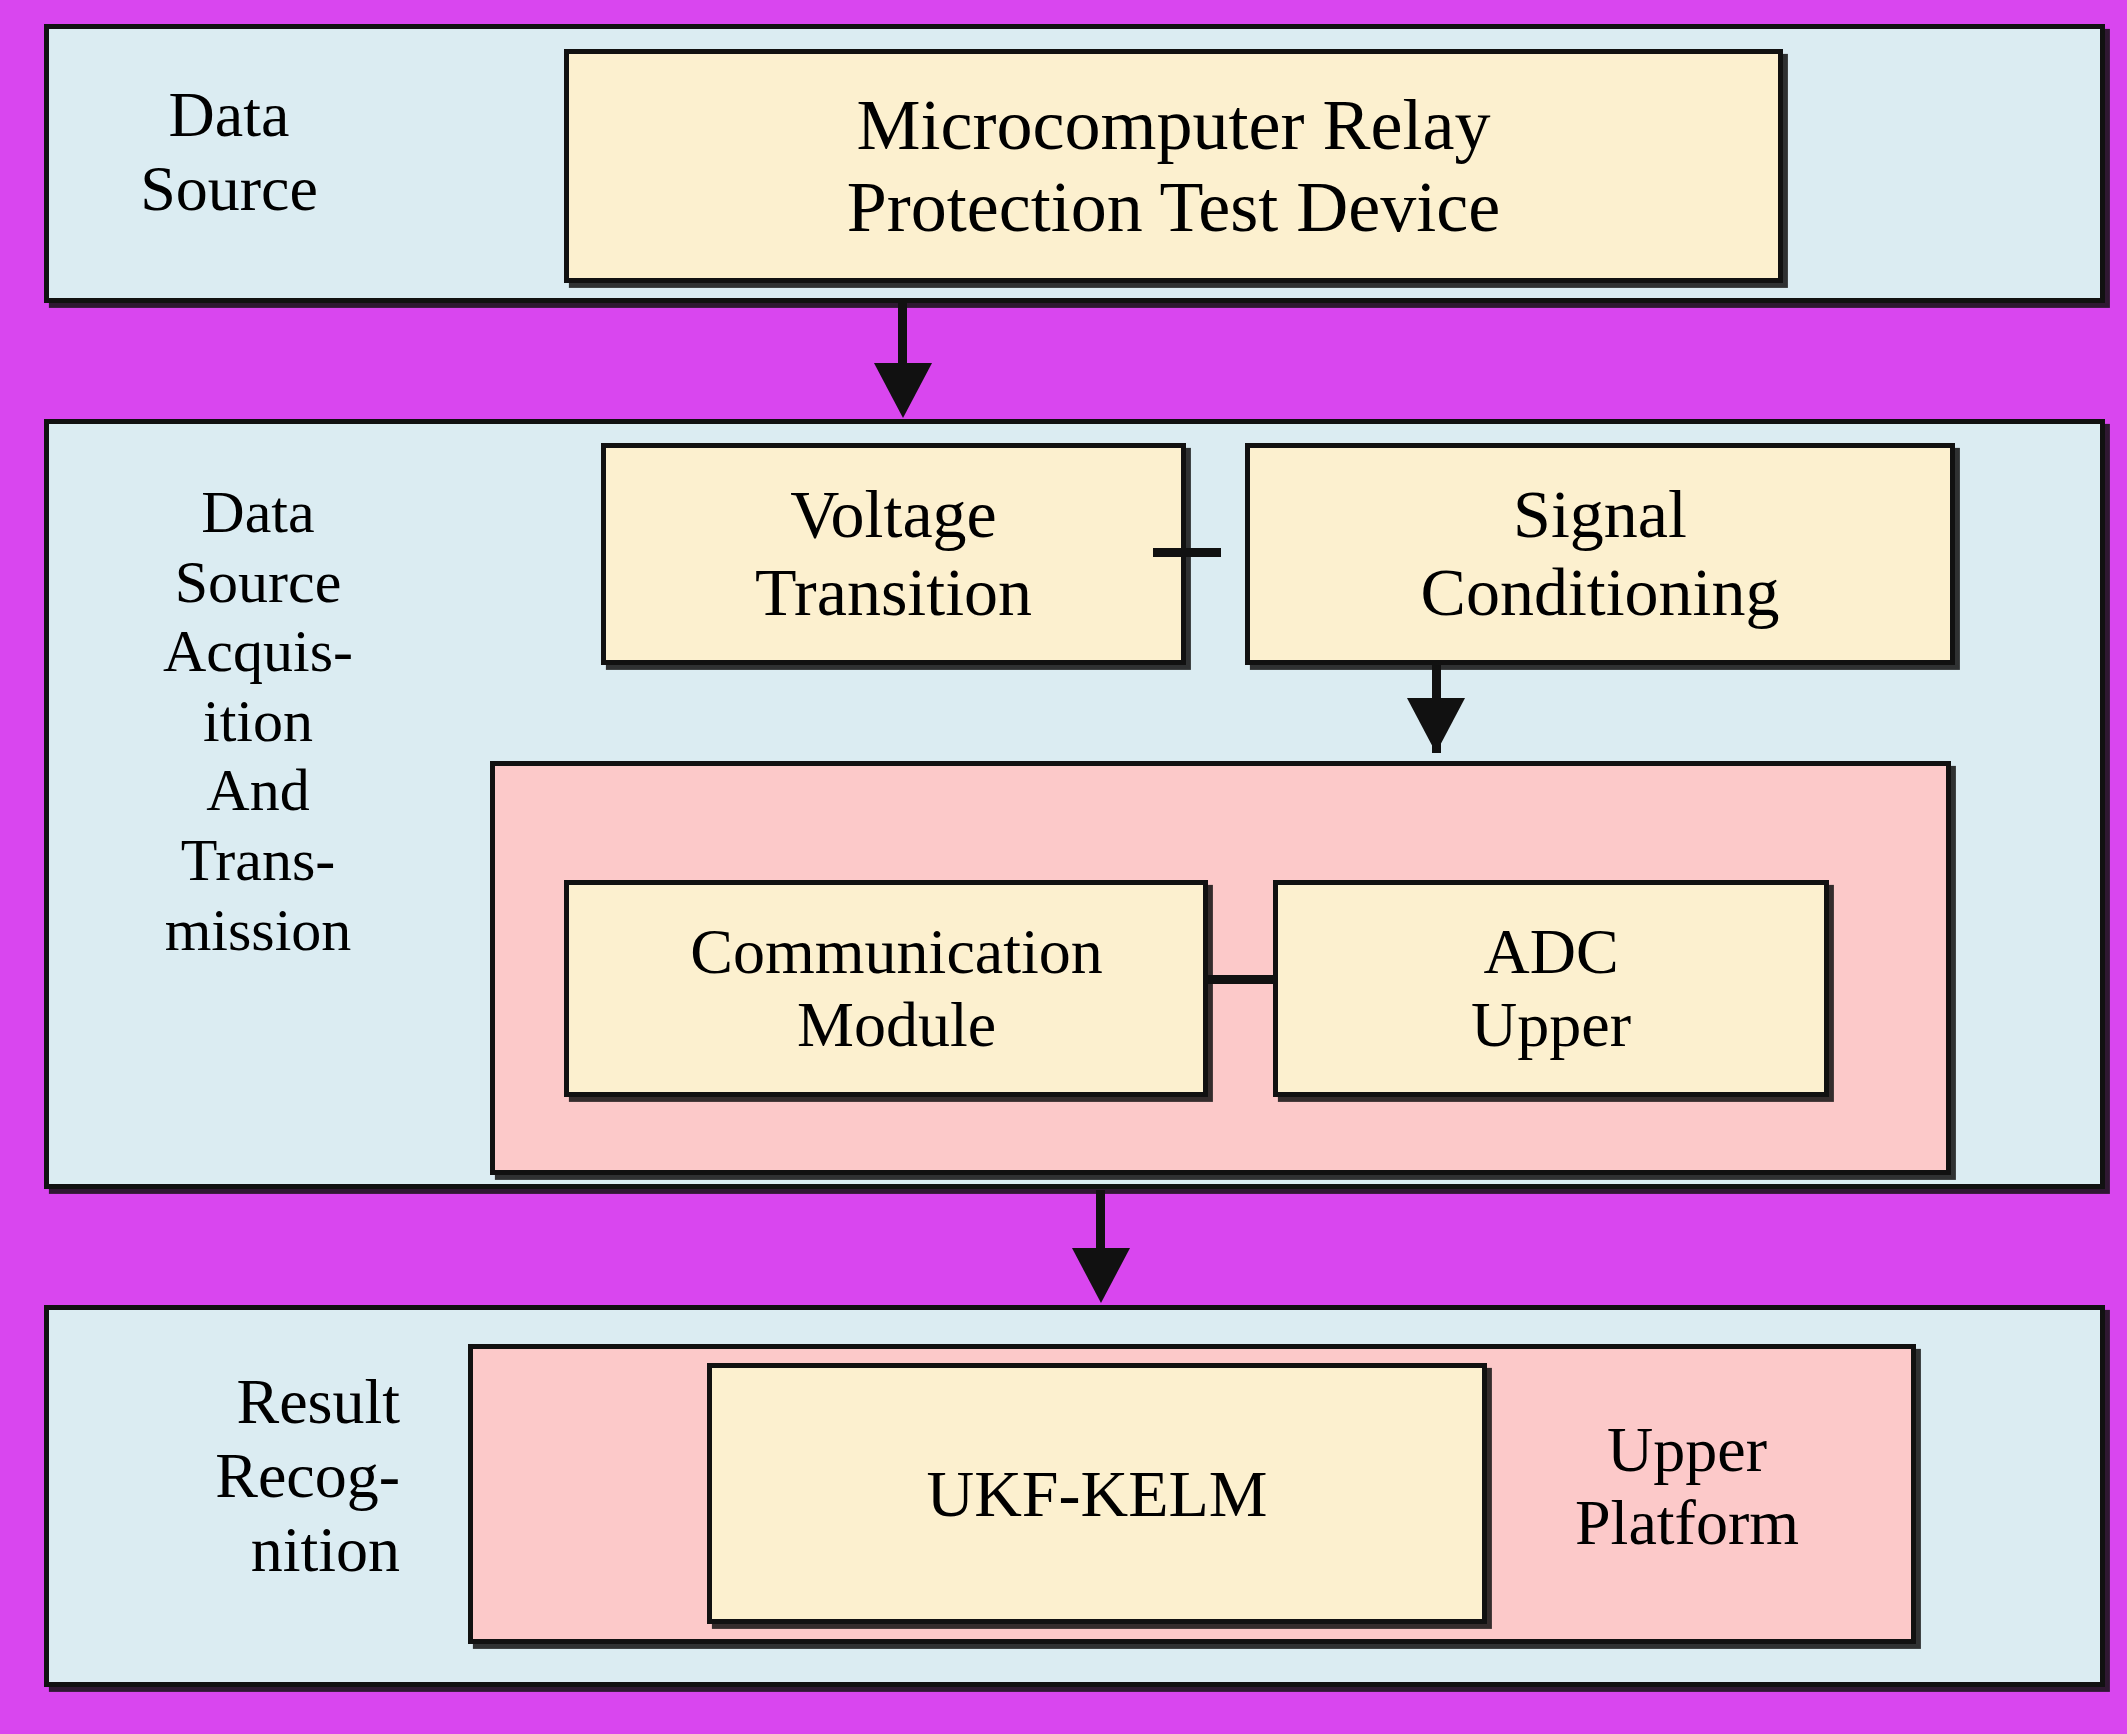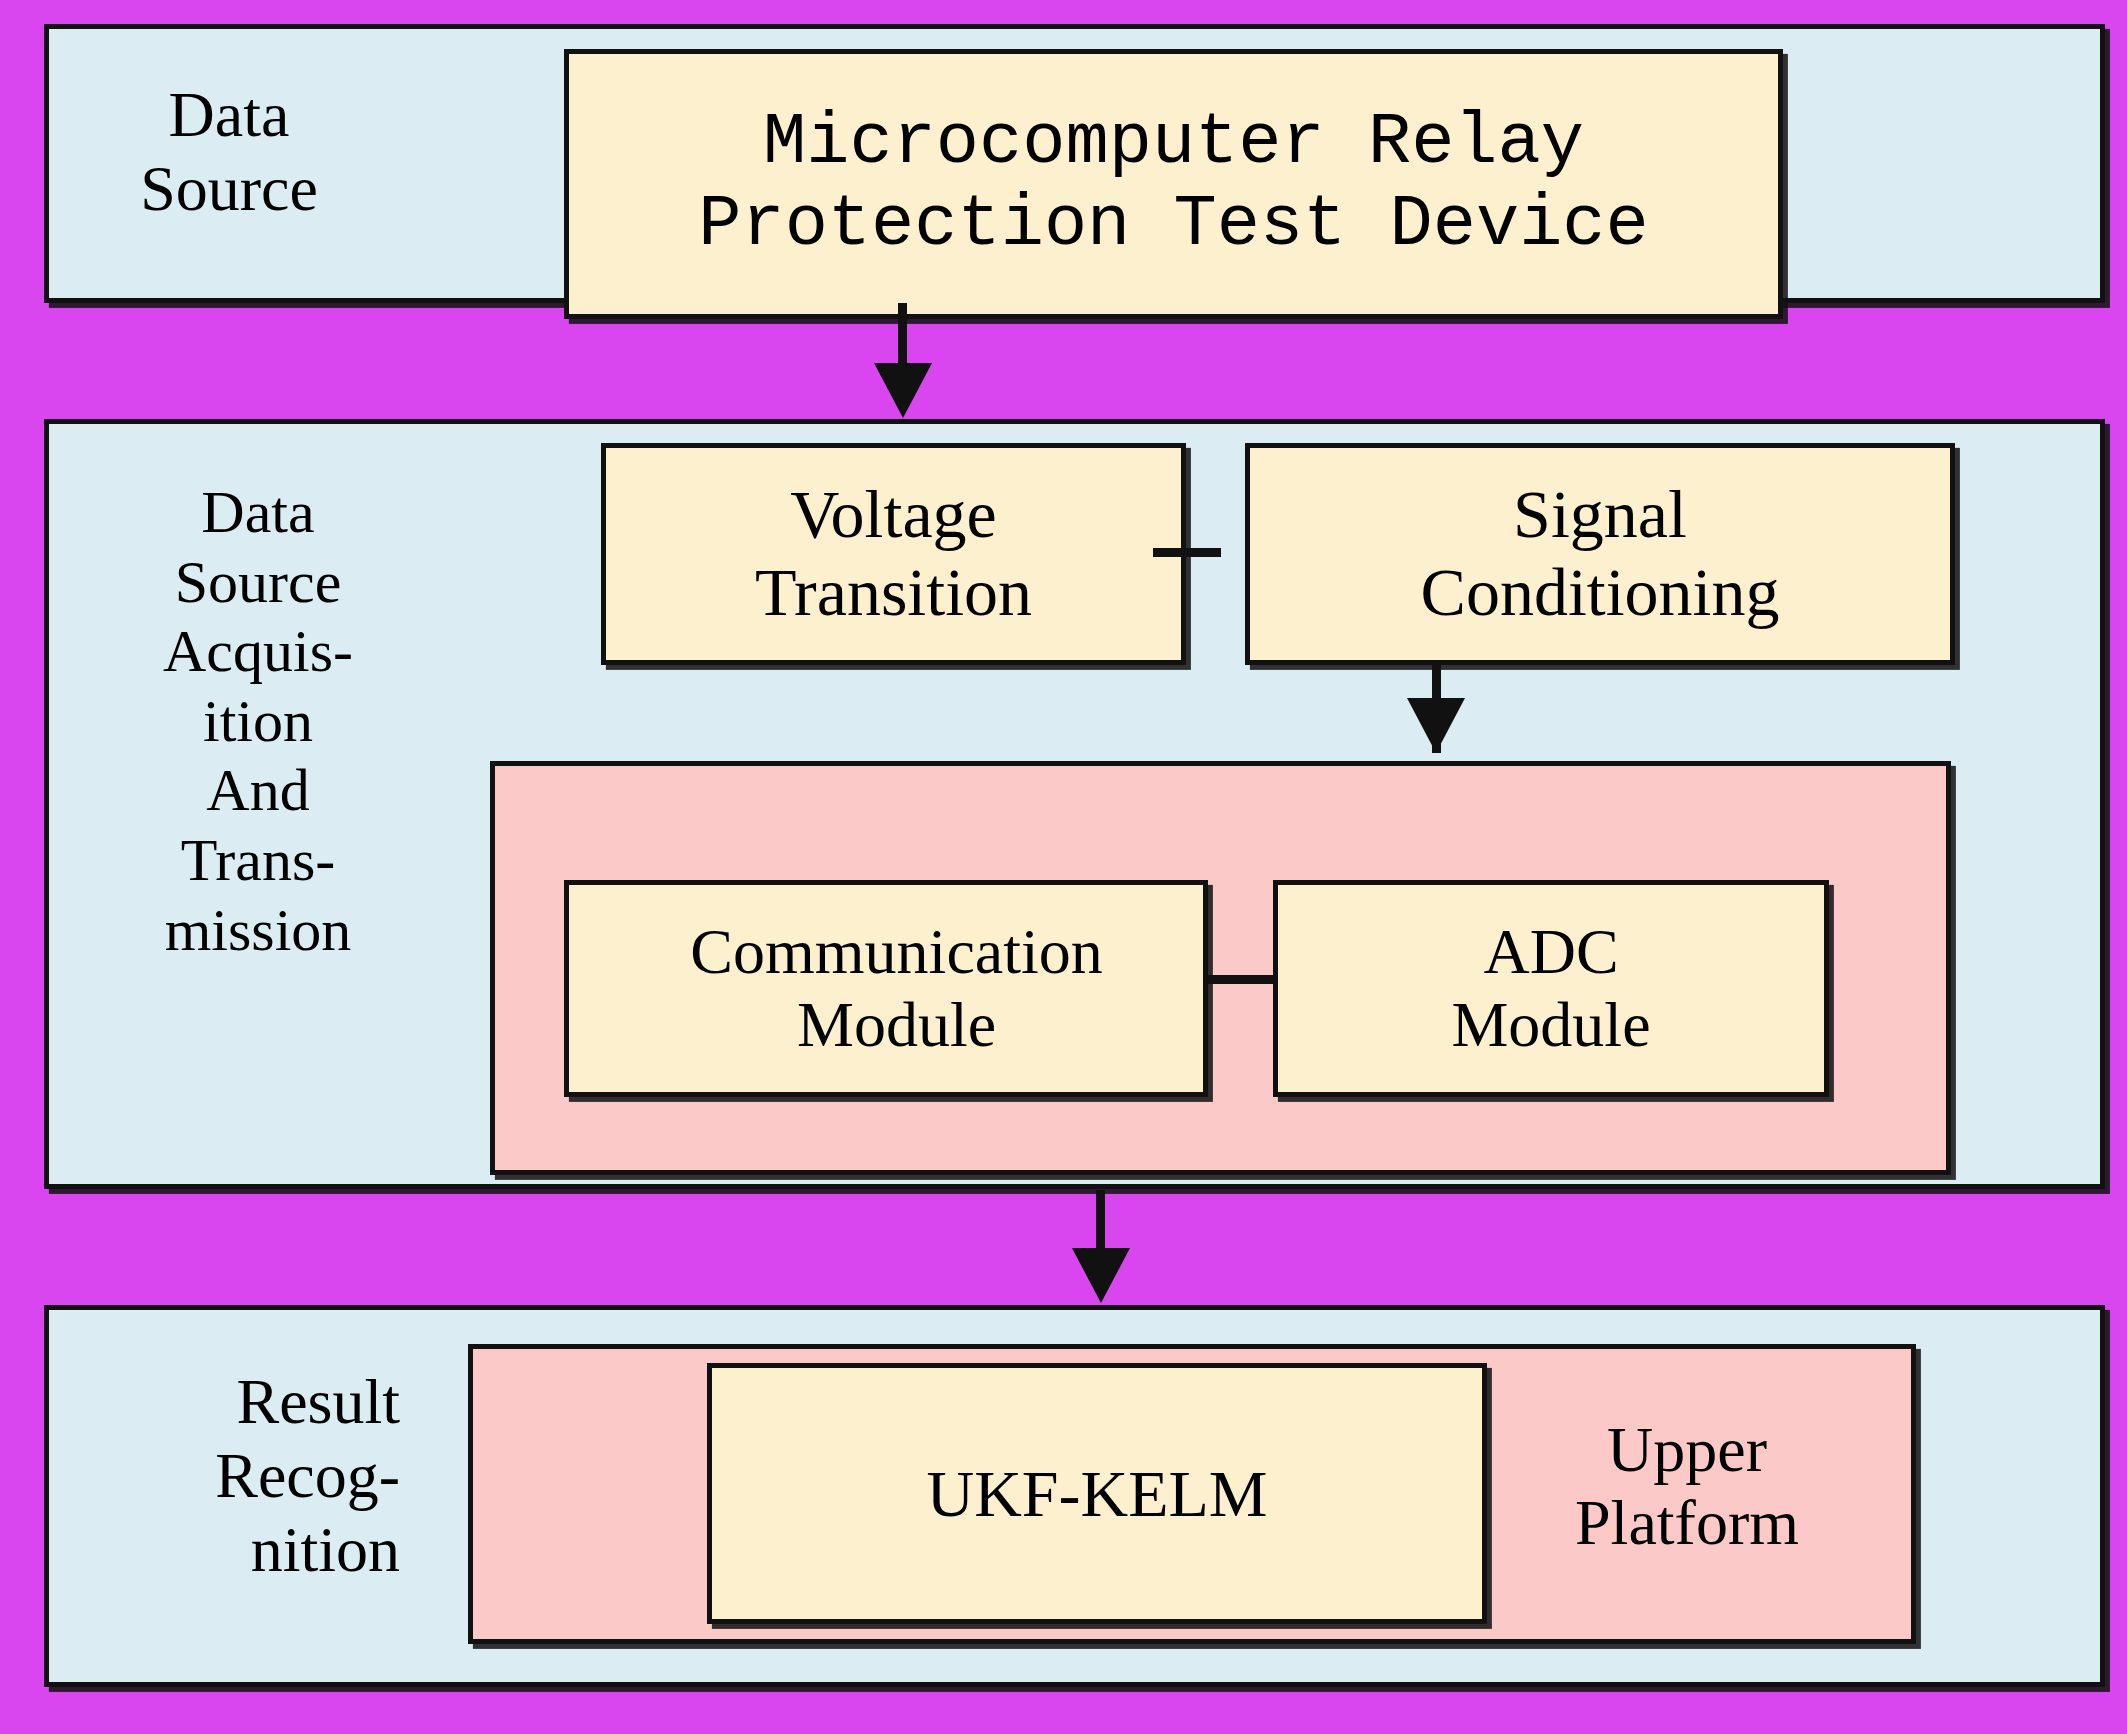--- a/index.html
+++ b/index.html
@@ -95,21 +95,21 @@
 <body>
 
 <div id="stage">
 
   <div class="abs band" style="left:44px; top:24.4px; width:2061px; height:279px;">
   </div>
 
   <div class="abs band-label fs-band" style="left:73px; top:78px; width:312px;">Data
 Source</div>
 
-  <div class="abs yellow box-text fs-title" style="left:564px; top:49px; width:1219px; height:270px;font-family:Liberation Mono, monospace;">Microcomputer Relay
+  <div class="abs yellow box-text fs-title" style="left:564px; top:49px; width:1219px; height:234px;">Microcomputer Relay
 Protection Test Device</div>
 
   <div class="vline" style="left:898px; top:303px; height:98px;"></div>
   <div class="arrowhead" style="left:874px; top:363px;"></div>
 
   <div class="abs band" style="left:44px; top:419px; width:2061px; height:770px;">
   </div>
 
   <div class="abs band-label fs-band-mid" style="left:68px; top:478px; width:380px;">Data
 Source
@@ -130,21 +130,21 @@
   <div class="vline" style="left:1432px; top:665px; height:88px;"></div>
   <div class="arrowhead" style="left:1407px; top:698px;"></div>
 
   <div class="abs pink" style="left:490px; top:761px; width:1461px; height:414px;">
   </div>
 
   <div class="abs yellow box-text fs-mod" style="left:564px; top:880px; width:644px; height:217px;padding-left:27px;">Communication
 Module</div>
 
   <div class="abs yellow box-text fs-mod" style="left:1273px; top:880px; width:556px; height:217px;">ADC
-Module</div>
+Upper</div>
 
   <div class="hline" style="left:1205px; top:975px; width:70px;"></div>
 
   <div class="vline" style="left:1096px; top:1190px; height:98px;"></div>
   <div class="arrowhead" style="left:1072px; top:1248px;"></div>
 
   <div class="abs band" style="left:44px; top:1305px; width:2061px; height:382px;">
   </div>
 
   <div class="abs band-label fs-band" style="left:68px; top:1365px; width:332px;text-align:right;">Result

